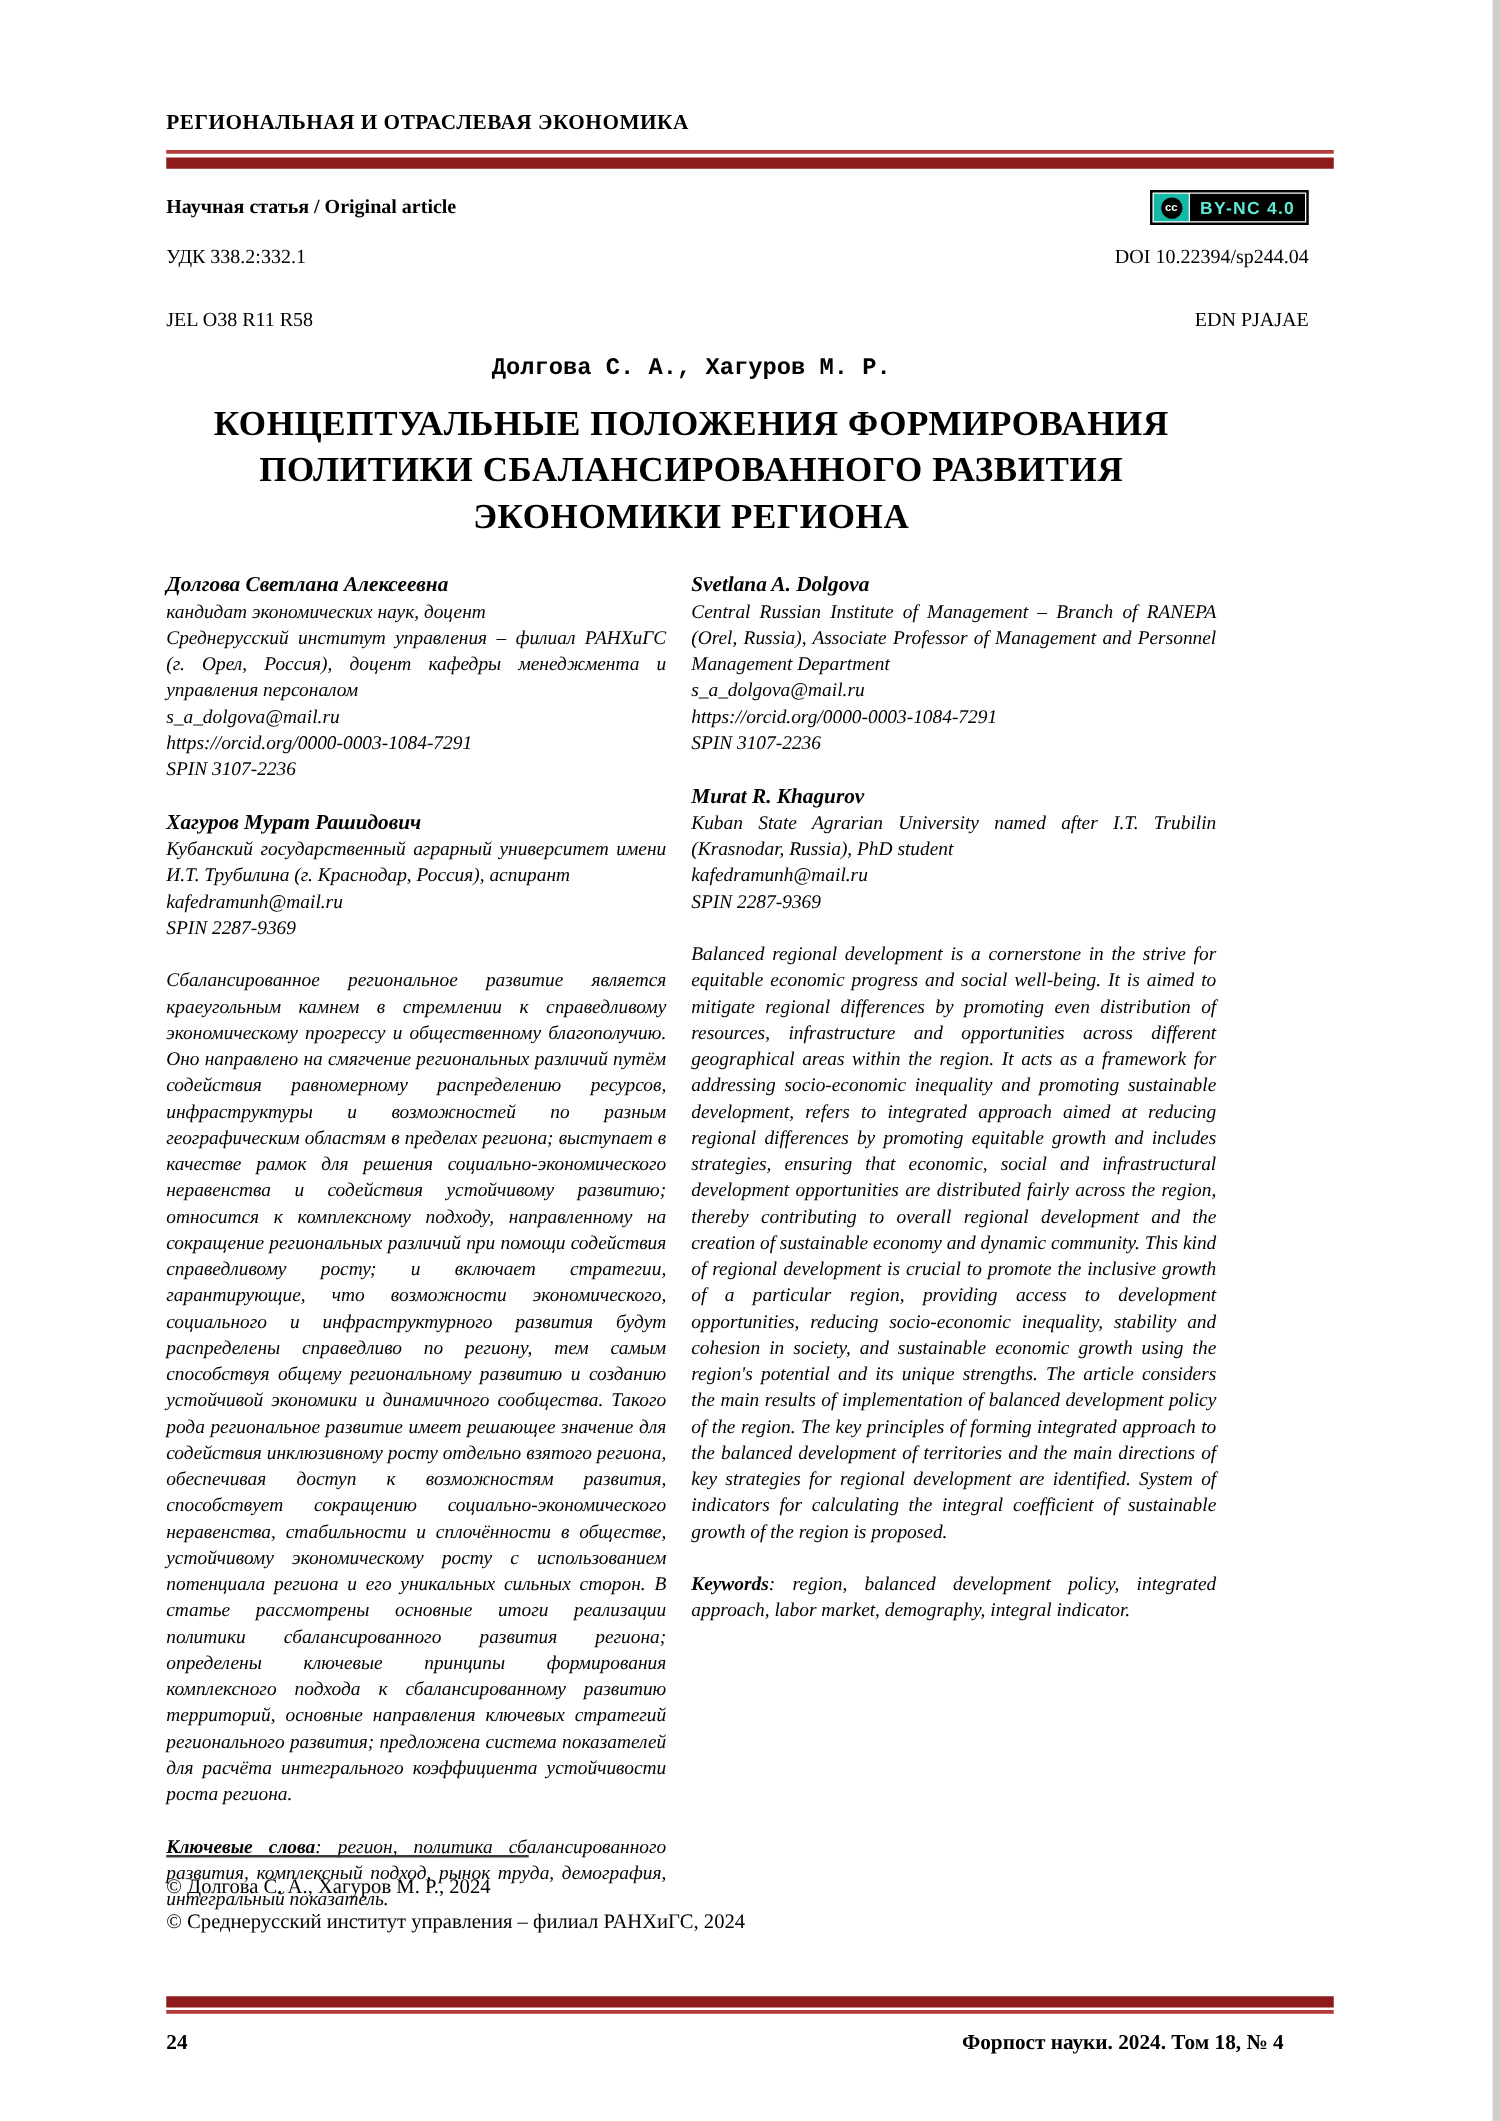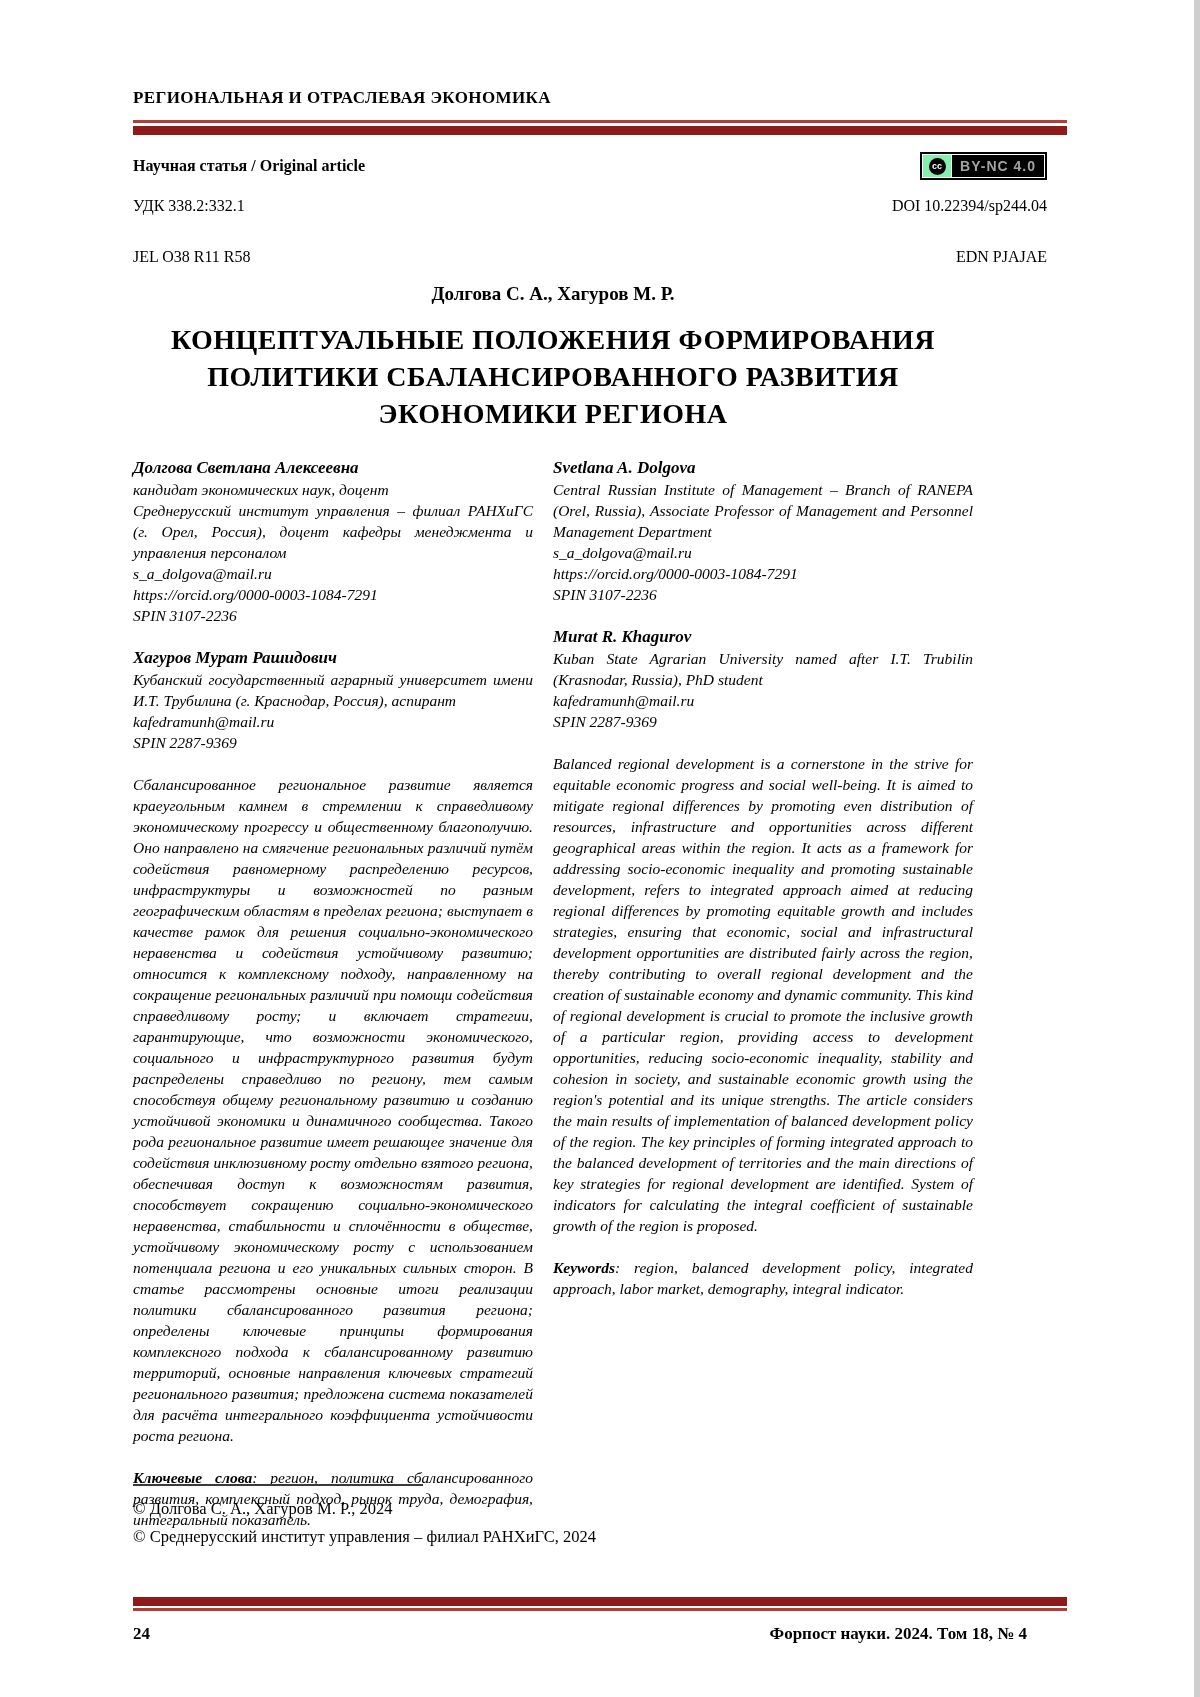--- a/index.html
+++ b/index.html
@@ -24,29 +24,29 @@
   .meta{width:914px;}
   .meta-row{display:flex;justify-content:space-between;align-items:center;font-size:16px;}
   .row-type{margin-top:17px;margin-bottom:17px;}
   .row-type .left{font-weight:bold;}
   .row-udk{margin-bottom:33px;}
   .row-jel{margin-bottom:17px;}
 
   
   .cc-badge{display:inline-flex;align-items:stretch;border:2px solid #000;background:#fff;padding:1px;height:22px;
     font-family:"Liberation Sans", sans-serif;}
-  .cc-left{width:28px;background:#86efac;display:flex;align-items:center;justify-content:center;margin-right:1px;}
+  .cc-left{width:28px;background:#14b8a6;display:flex;align-items:center;justify-content:center;margin-right:1px;}
   .cc-circle{width:17px;height:17px;border-radius:50%;background:#000;color:#fff;font-size:9px;font-weight:bold;
     display:flex;align-items:center;justify-content:center;letter-spacing:0;}
-  .cc-right{background:#000;color:#a3a3a3;font-weight:bold;font-size:14px;display:flex;align-items:center;
+  .cc-right{background:#000;color:#5eead4;font-weight:bold;font-size:14px;display:flex;align-items:center;
     padding:0 8px;letter-spacing:1px;white-space:nowrap;}
 
   
   .text-block{width:840px;}
-  .authors-line{text-align:center;font-weight:bold;font-size:19px;margin-bottom:16px;}
+  .authors-line{text-align:center;font-weight:bold;font-size:19px;margin-bottom:16px;font-family:Liberation Mono, monospace;}
   .article-title{text-align:center;font-weight:bold;font-size:28px;line-height:37px;letter-spacing:.5px;margin-bottom:25px;}
 
   
   .twocol{display:flex;gap:20px;font-style:italic;font-size:15.5px;line-height:21px;}
   .col-ru{width:400px;}
   .col-en{width:420px;}
   .author-block{margin-bottom:21px;}
   .author-name{font-weight:bold;font-size:17px;line-height:22px;}
   .just{text-align:justify;}
   .abstract{text-align:justify;margin-bottom:21px;}

